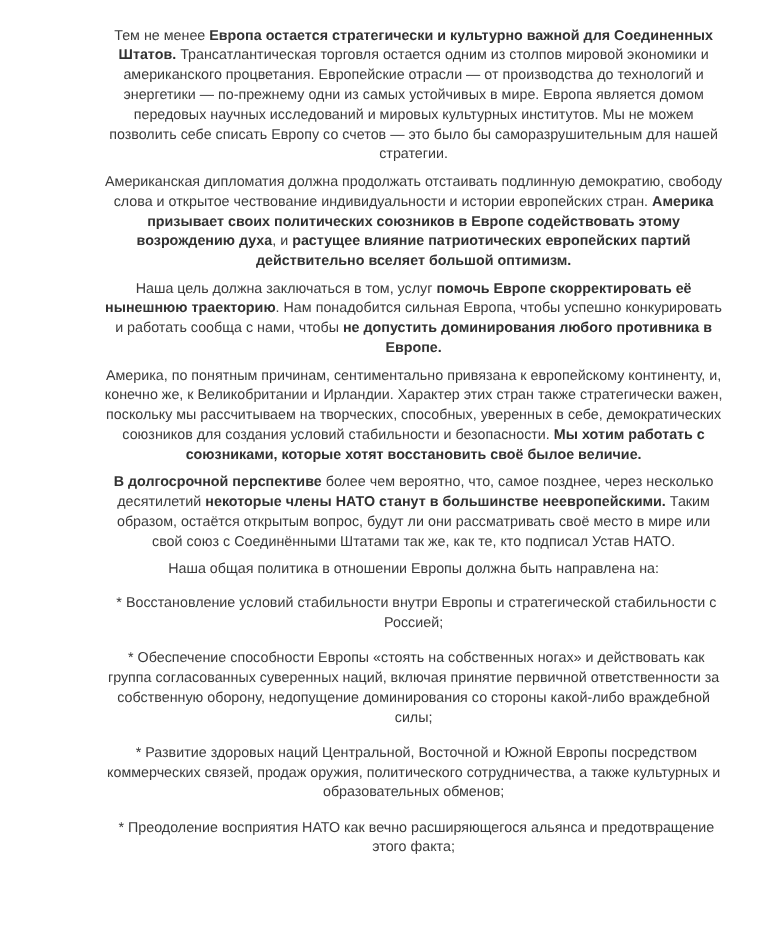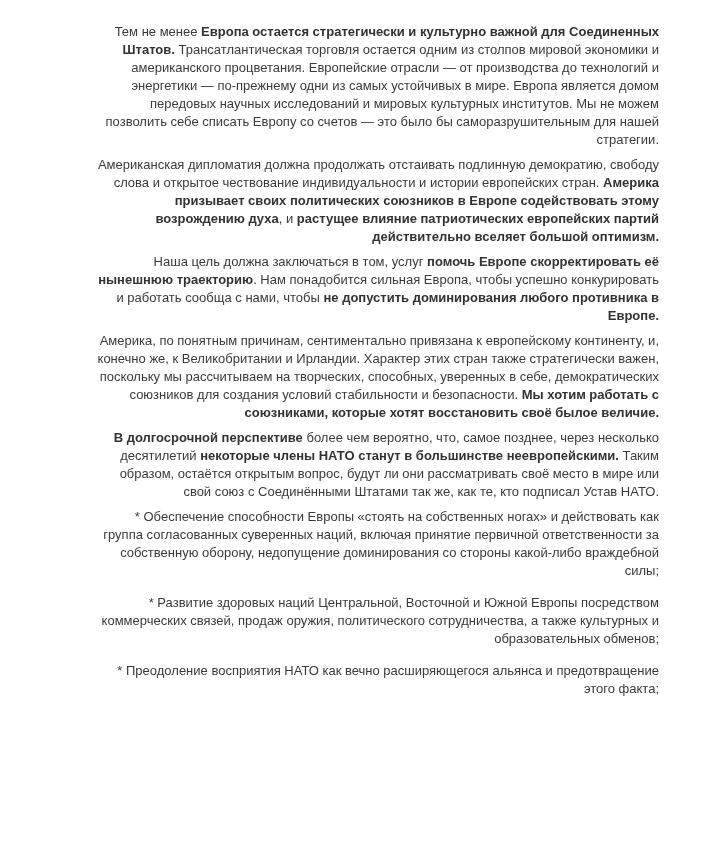--- a/index.html
+++ b/index.html
@@ -21,21 +21,21 @@
   }
   .doc {
     box-sizing: border-box;
     padding: 23px 44px 0 93px;
     color: #3a3a3a;
     font-size: 13px;
     line-height: 18px;
   }
   .para {
     margin: 0 0 7px 0;
-    text-align: right;
+    text-align: center;
   }
   .para.bullet {
     margin: 0 0 14px 0;
     text-indent: 5px;
   }
   .para.lead {
     margin-bottom: 13px;
   }
   .run { font-weight: normal; }
   .run.bold { font-weight: bold; color: #323232; }
@@ -43,17 +43,19 @@
 </head>
 <body>
 
 <div class="page">
   <div class="doc">
       <p class="para"><span class="run">Тем не менее </span><span class="run bold">Европа остается стратегически и культурно важной для Соединенных Штатов.</span><span class="run"> Трансатлантическая торговля остается одним из столпов мировой экономики и американского процветания. Европейские отрасли — от производства до технологий и энергетики — по-прежнему одни из самых устойчивых в мире. Европа является домом передовых научных исследований и мировых культурных институтов. Мы не можем позволить себе списать Европу со счетов — это было бы саморазрушительным для нашей стратегии.</span></p>
       <p class="para"><span class="run">Американская дипломатия должна продолжать отстаивать подлинную демократию, свободу слова и открытое чествование индивидуальности и истории европейских стран. </span><span class="run bold">Америка призывает своих политических союзников в Европе содействовать этому возрождению духа</span><span class="run">, и </span><span class="run bold">растущее влияние патриотических европейских партий действительно вселяет большой оптимизм.</span></p>
       <p class="para"><span class="run">Наша цель должна заключаться в том, услуг </span><span class="run bold">помочь Европе скорректировать её нынешнюю траекторию</span><span class="run">. Нам понадобится сильная Европа, чтобы успешно конкурировать и работать сообща с нами, чтобы </span><span class="run bold">не допустить доминирования любого противника в Европе.</span></p>
       <p class="para"><span class="run">Америка, по понятным причинам, сентиментально привязана к европейскому континенту, и, конечно же, к Великобритании и Ирландии. Характер этих стран также стратегически важен, поскольку мы рассчитываем на творческих, способных, уверенных в себе, демократических союзников для создания условий стабильности и безопасности. </span><span class="run bold">Мы хотим работать с союзниками, которые хотят восстановить своё былое величие.</span></p>
       <p class="para"><span class="run bold">В долгосрочной перспективе</span><span class="run"> более чем вероятно, что, самое позднее, через несколько десятилетий </span><span class="run bold">некоторые члены НАТО станут в большинстве неевропейскими.</span><span class="run"> Таким образом, остаётся открытым вопрос, будут ли они рассматривать своё место в мире или свой союз с Соединёнными Штатами так же, как те, кто подписал Устав НАТО.</span></p>
+      <p class="para lead"><span class="run">Наша общая политика в отношении Европы должна быть направлена на:</span></p>
+      <p class="para bullet"><span class="run">* Восстановление условий стабильности внутри Европы и стратегической стабильности с Россией;</span></p>
       <p class="para bullet"><span class="run">* Обеспечение способности Европы «стоять на собственных ногах» и действовать как группа согласованных суверенных наций, включая принятие первичной ответственности за собственную оборону, недопущение доминирования со стороны какой-либо враждебной силы;</span></p>
       <p class="para bullet"><span class="run">* Развитие здоровых наций Центральной, Восточной и Южной Европы посредством коммерческих связей, продаж оружия, политического сотрудничества, а также культурных и образовательных обменов;</span></p>
       <p class="para bullet"><span class="run">* Преодоление восприятия НАТО как вечно расширяющегося альянса и предотвращение этого факта;</span></p>
     </div>
 </div>
 
 </body></html>

